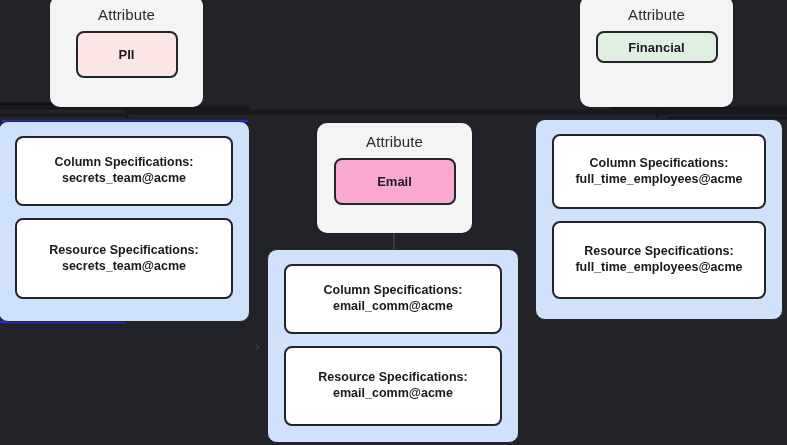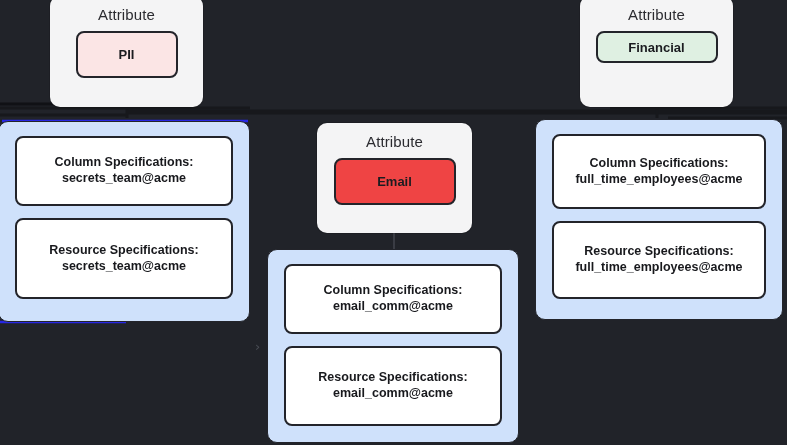--- a/index.html
+++ b/index.html
@@ -133,21 +133,21 @@
     <div class="attr-chip" style="background:#fbe5e5; width:102px; height:47px;">PII</div>
   </div>
 
   <div class="attr-card" style="left:580px; top:-4px; width:153px; height:111px;">
     <div class="attr-title">Attribute</div>
     <div class="attr-chip" style="background:#dff0e2; width:122px; height:32px;">Financial</div>
   </div>
 
   <div class="attr-card" style="left:317px; top:123px; width:155px; height:110px;">
     <div class="attr-title">Attribute</div>
-    <div class="attr-chip" style="background:#ef4444; width:122px; height:47px;">Email</div>
+    <div class="attr-chip" style="background:#f9a8d4; width:122px; height:47px;">Email</div>
   </div>
 
   <div class="cluster" style="left:-2px; top:121px; width:252px; height:201px;">
     <div class="spec-box" style="height:70px;">
       <span class="spec-line">Column Specifications:</span>
       <span class="spec-line">secrets_team@acme</span>
     </div>
     <div class="spec-box" style="height:81px;">
       <span class="spec-line">Resource Specifications:</span>
       <span class="spec-line">secrets_team@acme</span>

